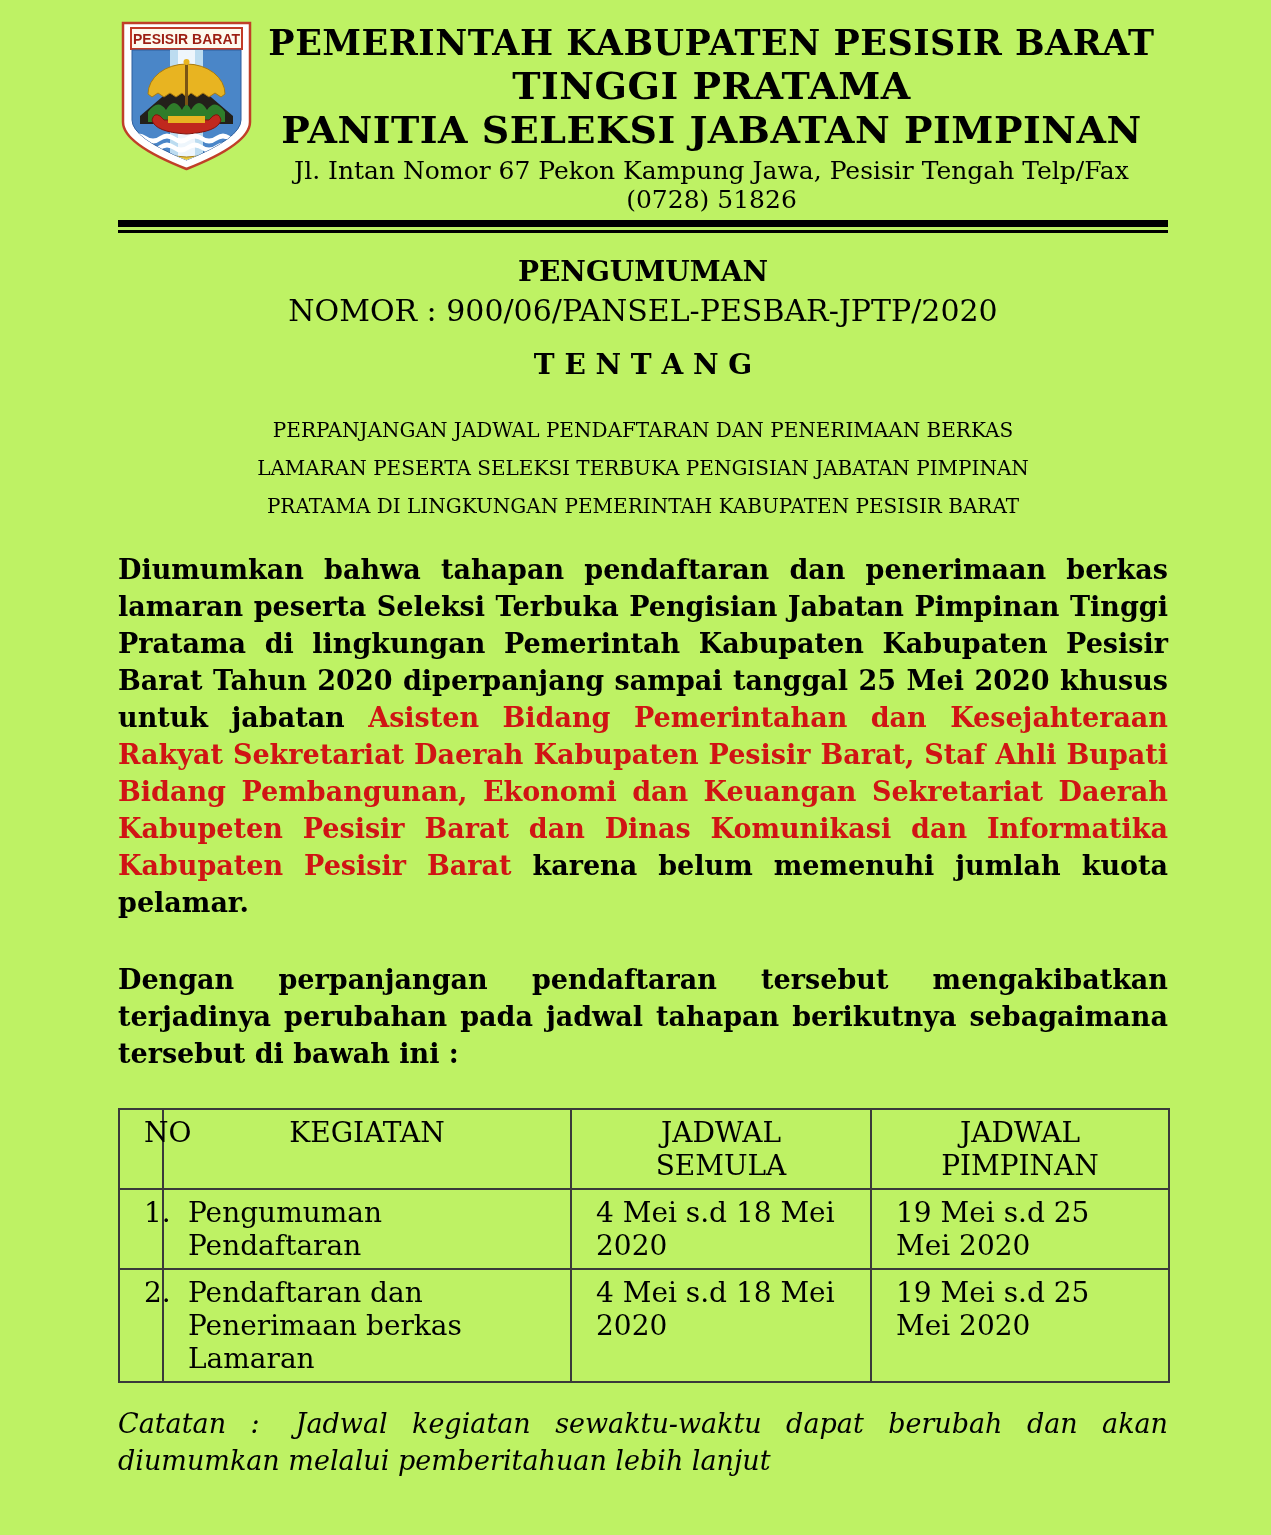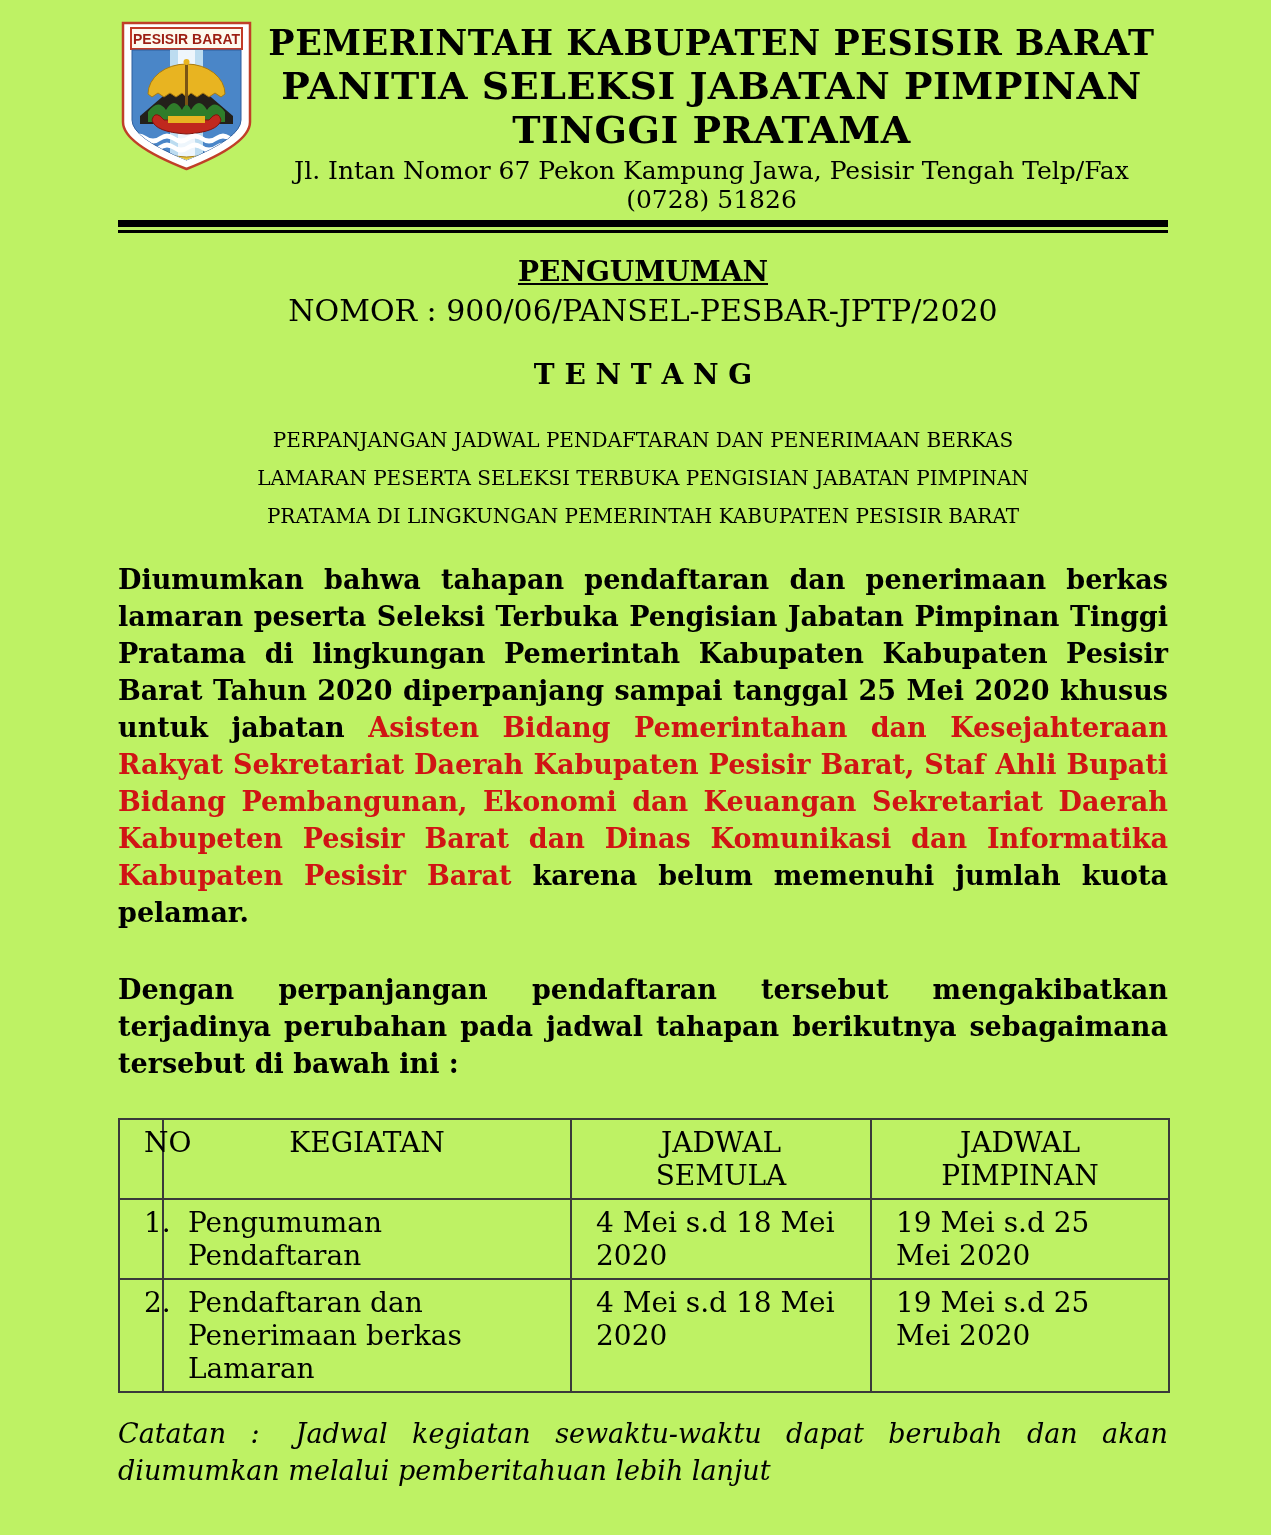--- a/index.html
+++ b/index.html
@@ -17,23 +17,23 @@
   .head-text { flex:1; text-align:center; padding-top:4px; }
   .head-line1 { font-size:35px; font-weight:bold; line-height:1.2; letter-spacing:0.5px; }
   .head-line2 { font-size:38px; font-weight:bold; line-height:1.15; letter-spacing:0.5px; }
   .head-addr  { font-size:25px; margin-top:5px;text-align:center; }
 
   .double-rule { margin-top:6px; height:13px;
     border-top:7px solid #000; border-bottom:3px solid #000; }
 
   
   .title-block { text-align:center; }
-  .doc-title  { margin-top:22px; font-size:28px; font-weight:bold; text-decoration:underline; }
+  .doc-title  { margin-top:22px; font-size:28px; font-weight:bold; }
   .doc-number { margin-top:5px;  font-size:30px; }
-  .doc-about  { margin-top:30px; font-size:28px; font-weight:bold; }
+  .doc-about  { margin-top:20px; font-size:28px; font-weight:bold; }
   .subject    { margin-top:30px; font-size:20px; font-weight:normal; line-height:38px; }
 
   
   .para { font-size:27px; line-height:37px; text-align:justify;font-weight:bold; }
   .p1 { margin-top:26px; }
   .p2 { margin-top:40px; }
   .red-text { color:#d01414; }
 
   
   table.schedule { margin-top:36px; width:100%; border-collapse:collapse; table-layout:fixed; }
@@ -92,22 +92,22 @@
 
             <path d="M14,116 Q21,111 28,116 T42,116 T56,116 T70,116 T84,116 T98,116 T112,116 T126,116 V121 Q119,126 112,121 T98,121 T84,121 T70,121 T56,121 T42,121 T28,121 T14,121 Z" fill="#ffffff"></path>
             <path d="M14,125 Q21,120 28,125 T42,125 T56,125 T70,125 T84,125 T98,125 T112,125 T126,125 V130 Q119,135 112,130 T98,130 T84,130 T70,130 T56,130 T42,130 T28,130 T14,130 Z" fill="#ffffff"></path>
 
             <path d="M26,130 Q68.5,144 111,130 L109,141 Q68.5,152 28,141 Z" fill="#e8c63c" stroke="#a8821a" stroke-width="1"></path>
           </g>
         </svg>
       </div>
       <div class="head-text">
         <div class="head-line1">PEMERINTAH KABUPATEN PESISIR BARAT</div>
+        <div class="head-line2">TINGGI PRATAMA</div>
         <div class="head-line2">PANITIA SELEKSI JABATAN PIMPINAN</div>
-        <div class="head-line2">TINGGI PRATAMA</div>
         <div class="head-addr">Jl. Intan Nomor 67 Pekon Kampung Jawa, Pesisir Tengah Telp/Fax (0728) 51826</div>
       </div>
     </div>
 
     <div class="double-rule"></div>
 
     <div class="title-block">
       <div class="doc-title">PENGUMUMAN</div>
       <div class="doc-number">NOMOR : 900/06/PANSEL-PESBAR-JPTP/2020</div>
       <div class="doc-about">T E N T A N G</div>

